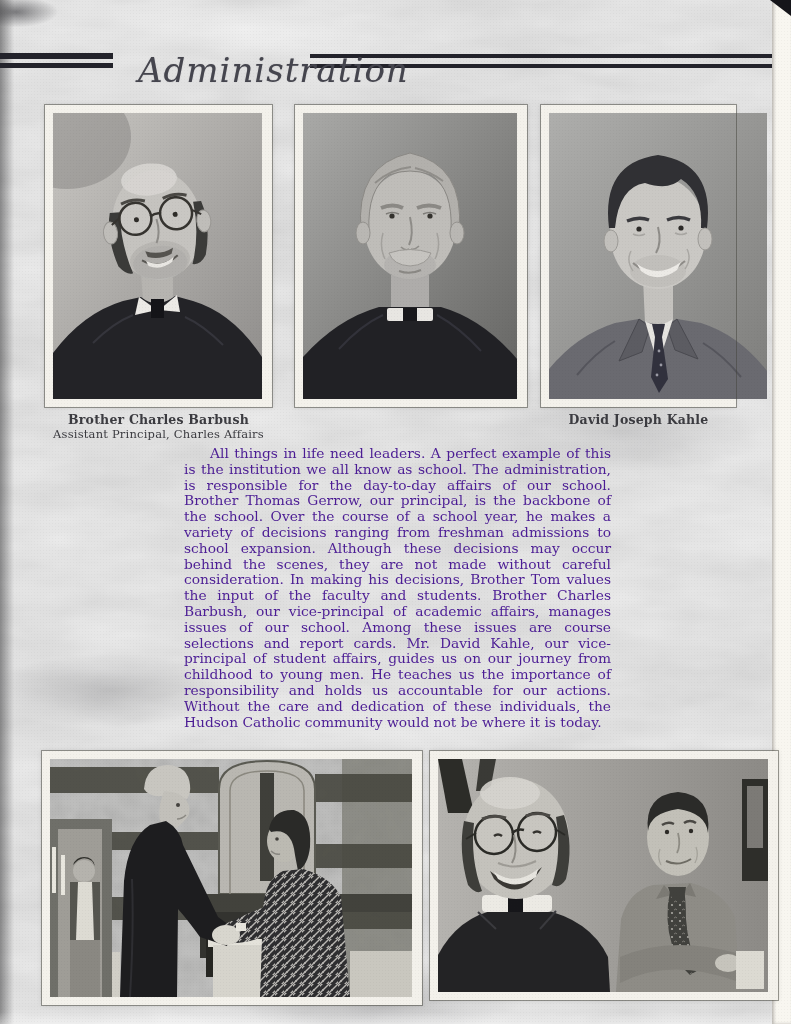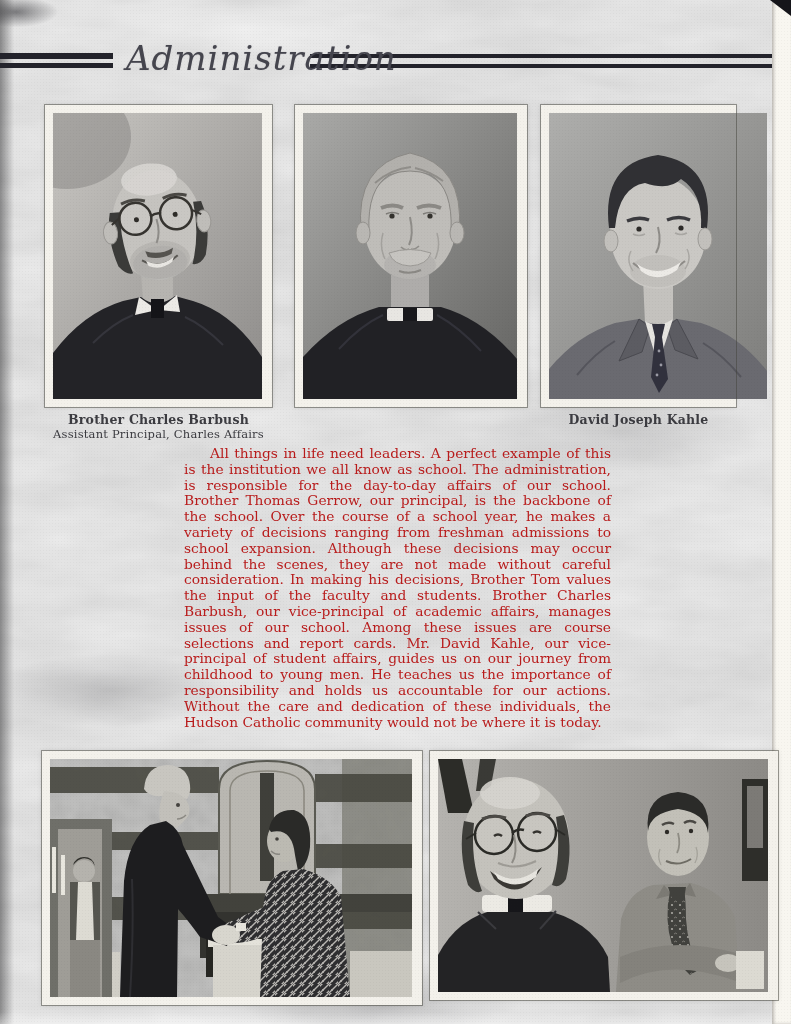--- a/index.html
+++ b/index.html
@@ -32,41 +32,41 @@
   .halftone{position:absolute;inset:0;pointer-events:none;opacity:.5;
     background-image:radial-gradient(rgba(40,40,40,.08) 1px, transparent 1px);
     background-size:3px 3px;}
   
   .rule{position:absolute;background:#23232b;}
   .rule-l1{left:0;top:53px;width:113px;height:6px;}
   .rule-l2{left:0;top:63px;width:113px;height:5px;}
   .rule-r1{left:310px;top:54px;width:462px;height:4px;}
   .rule-r2{left:310px;top:64px;width:462px;height:4px;}
   .page-title{
-    position:absolute;left:122px;top:34px;margin:4px;
+    position:absolute;left:122px;top:34px;margin:16px;
     font-family:"DejaVu Serif","Liberation Serif",serif;
     font-style:italic;font-weight:normal;font-size:34px;letter-spacing:1px;
     color:#45454e;text-shadow:0 0 1px rgba(69,69,78,.35);
   }
   
   figure{margin:12px;position:absolute;}
   .photo-frame{
     background:#f3f1eb;padding:8px;outline:1px solid rgba(66,66,58,.5);
     box-shadow:0 0 4px rgba(80,80,74,.25);
   }
   figcaption{margin-top:6px;text-align:center;color:#3b3b40;line-height:14px;}
   .cap-name{font-weight:bold;font-size:12.5px;letter-spacing:.2px;}
   .cap-role{font-size:11.5px;letter-spacing:.2px;}
   .portrait-1{left:33px;top:93px;width:227px;}
   .portrait-2{left:283px;top:93px;width:232px;}
   .portrait-3{left:529px;top:93px;width:195px;}
   
   .article{
     position:absolute;left:184px;top:446px;width:427px;
-    font-size:13.8px;line-height:15.8px;color:#b91c1c;
+    font-size:13.8px;line-height:15.8px;color:#4c1d95;
     text-align:justify;
   }
   .article p{margin:0;text-indent:26px;}
   
   .candid-left{left:30px;top:739px;width:380px;}
   .candid-right{left:418px;top:739px;width:348px;}
 </style>
 </head>
 <body>
 

